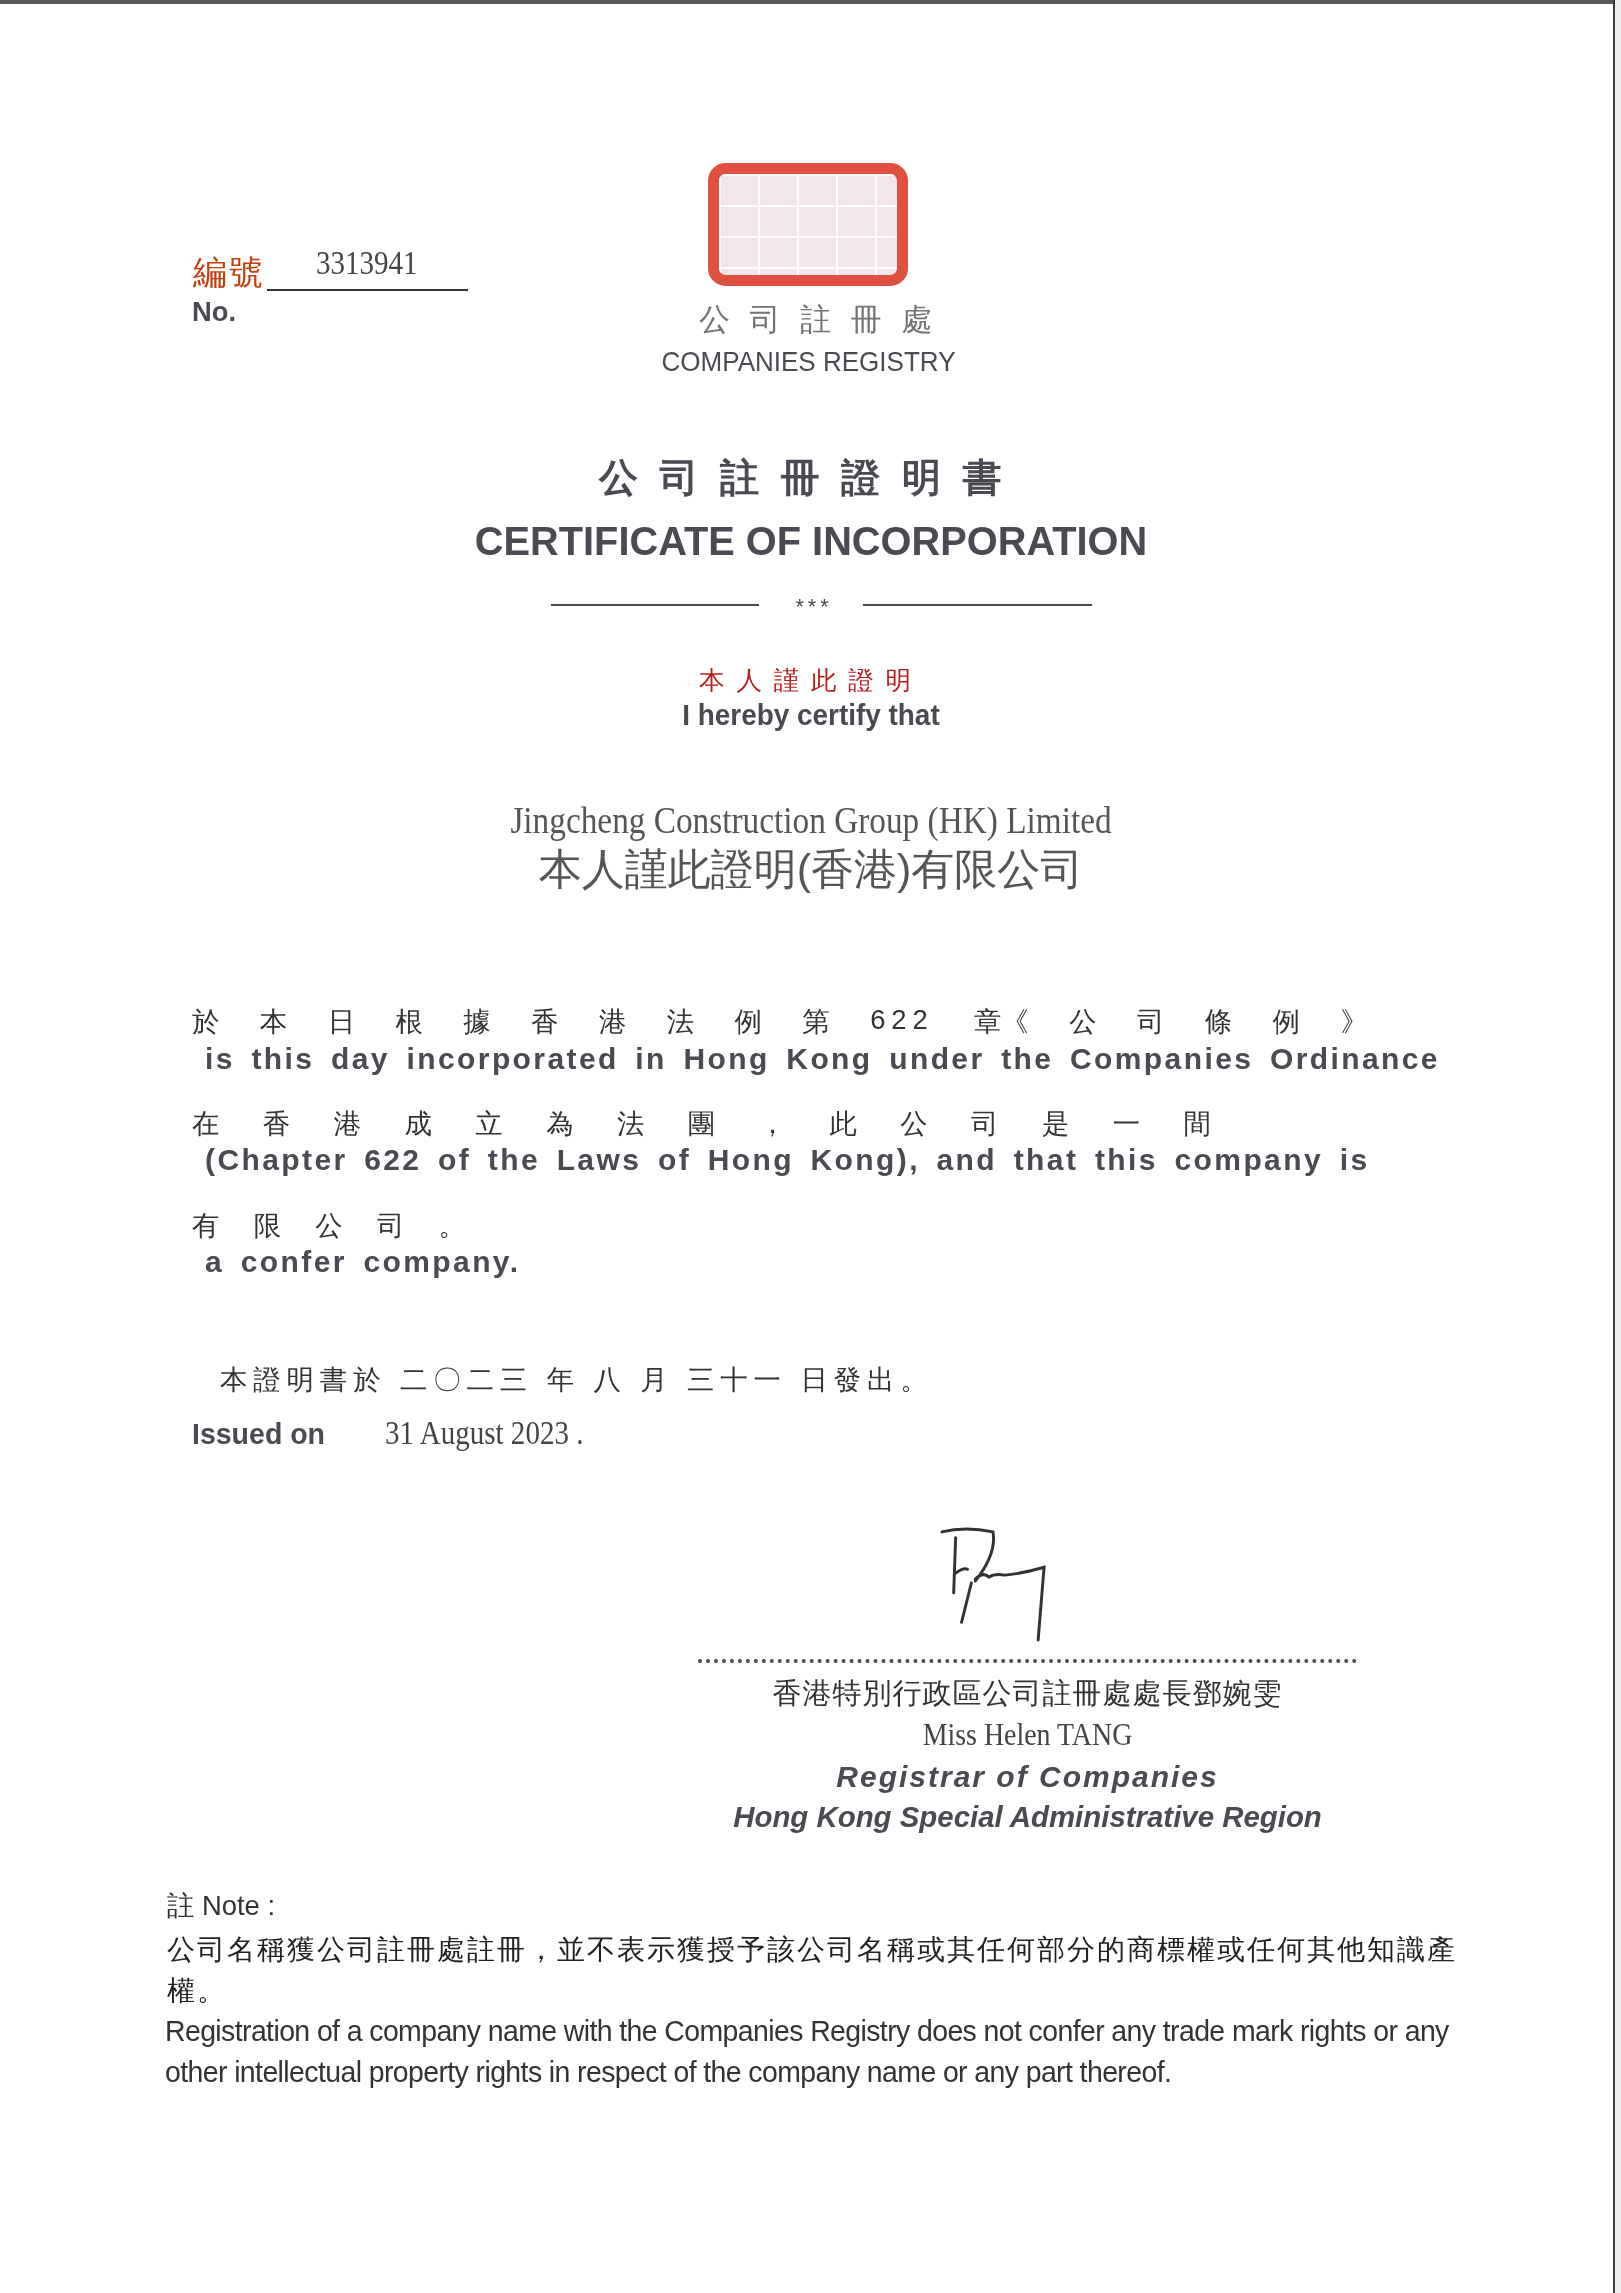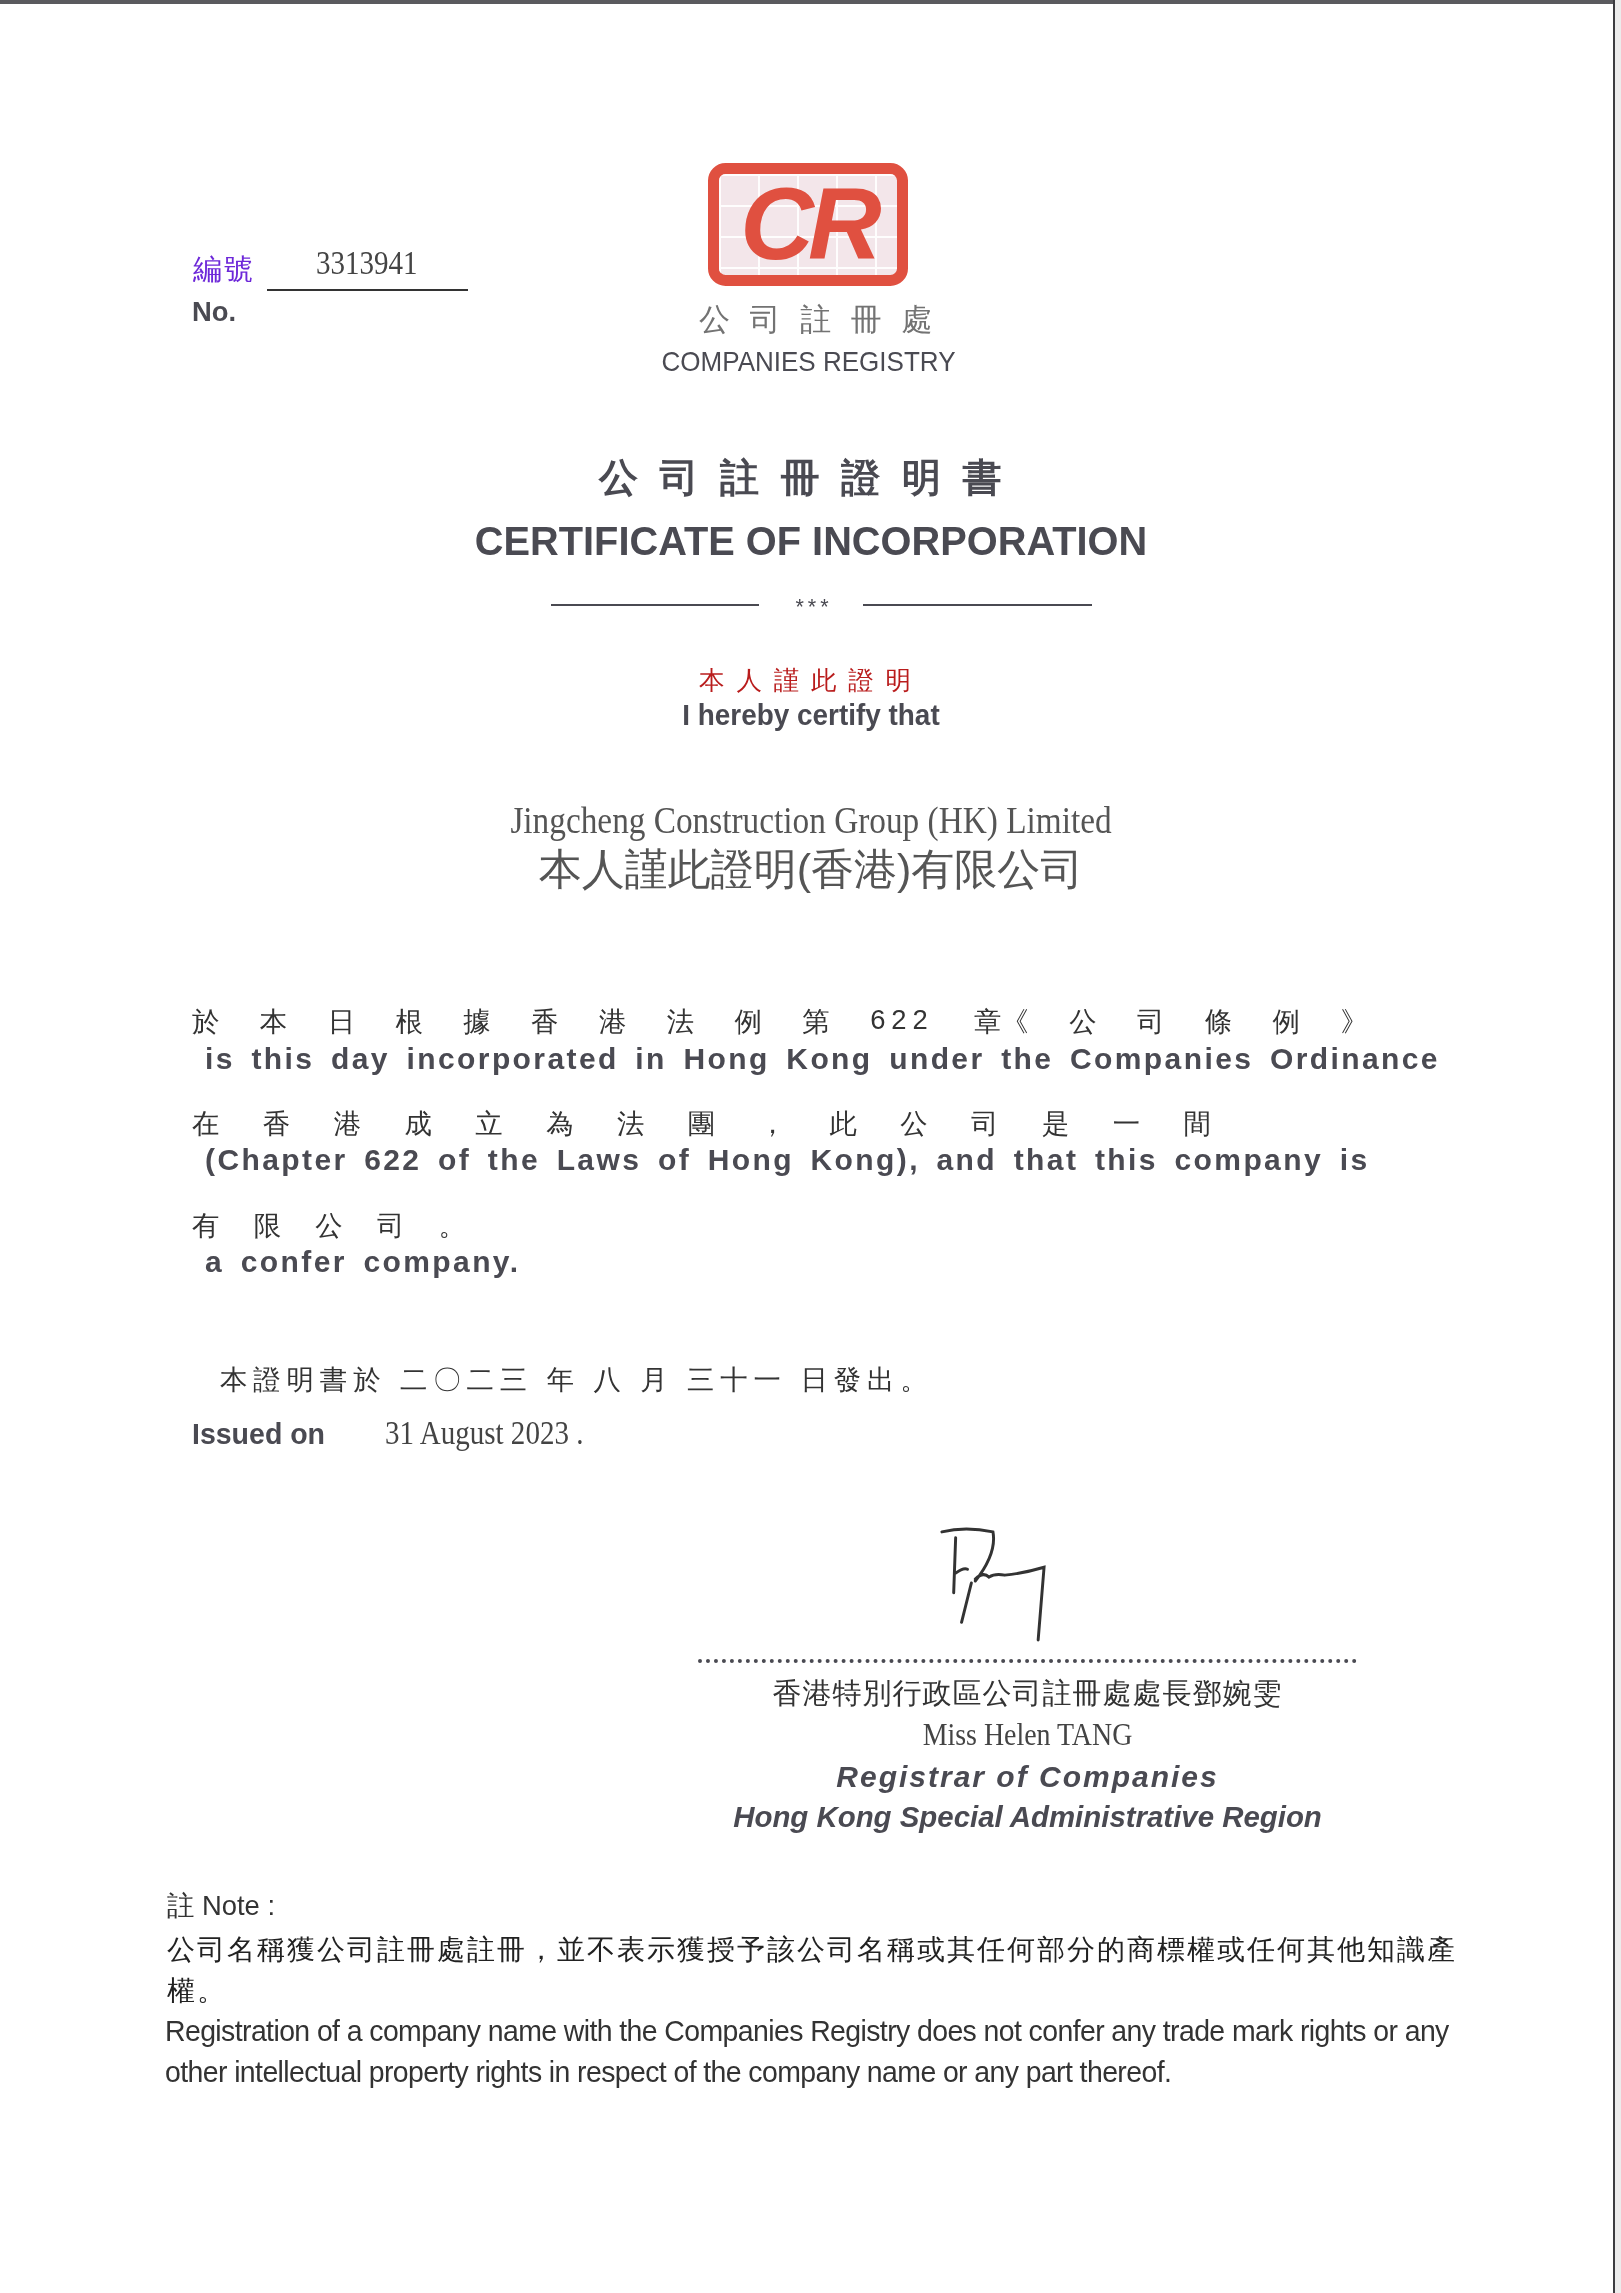--- a/index.html
+++ b/index.html
@@ -2,21 +2,21 @@
 <html><head>
 <meta charset="utf-8">
 <style>
   html, body { margin:0; padding:0; background:#ffffff; }
   body { width:1621px; height:2294px; position:relative; overflow:hidden; font-family:"Liberation Sans", sans-serif; color:#4a4a52; }
   .page-border-top { position:absolute; left:0; top:0; width:1621px; height:3.9px; background:#5a5a5e; }
   .page-border-right { position:absolute; right:0; top:0; width:5.9px; height:2294px; background:#ececec; border-left:2.9px solid #3c3c40; }
   .abs { position:absolute; }
 
   
-  .regno-label-zh { left:193px; top:250px; font-size:29px; color:#6d28d9; letter-spacing:2px; }
+  .regno-label-zh { left:193px; top:250px; font-size:34px; color:#c2410c; letter-spacing:2px; }
   .regno-value { left:316px; top:245px; font-size:33px; color:#444; font-family:"Liberation Serif", serif; transform:scaleX(0.88); transform-origin:left; }
   .regno-line { left:267px; top:289px; width:201px; height:2px; background:#333; }
   .regno-label-en { left:192px; top:296px; font-size:27.4px; font-weight:bold; color:#4a4a52; }
 
   
   .logo-box { left:708px; top:163px; width:200px; height:123px; border:11.8px solid #e05040; border-radius:17.6px; box-sizing:border-box; background:#f3e6ea; overflow:hidden; }
   .logo-grid { position:absolute; inset:0; background-image:linear-gradient(#ffffff 2px, transparent 2px), linear-gradient(90deg, #ffffff 2px, transparent 2px); background-size:39px 31px; opacity:0.9; }
   .logo-text { position:absolute; left:0; right:0; top:-3.9px; text-align:center; font-size:102px; font-weight:bold; font-style:italic; color:#e05040; letter-spacing:-5.9px; font-family:"Liberation Sans", sans-serif; line-height:108px; }
   .logo-zh { left:664px; top:299px; width:323px; text-align:center; font-size:31px; font-weight:normal; color:#737373; letter-spacing:19.6px; }
   .logo-en { left:627px; top:346px; width:363px; text-align:center; font-size:27.4px; color:#4a4a52; transform:scaleX(0.95); }
@@ -62,21 +62,20 @@
 <div class="page-border-top"></div>
 <div class="page-border-right"></div>
 
 <div class="abs regno-label-zh">編號</div>
 <div class="abs regno-value">3313941</div>
 <div class="abs regno-line"></div>
 <div class="abs regno-label-en">No.</div>
 
 <div class="abs logo-box">
   <div class="logo-grid"></div>
-  <div class="logo-text">CR</div>
 </div>
 <div class="abs logo-zh">公司註冊處</div>
 <div class="abs logo-en">COMPANIES REGISTRY</div>
 
 <div class="abs title-zh">公司註冊證明書</div>
 <div class="abs title-en">CERTIFICATE OF INCORPORATION</div>
 <div class="abs divider-left"></div>
 <div class="abs divider-stars">***</div>
 <div class="abs divider-right"></div>
 

